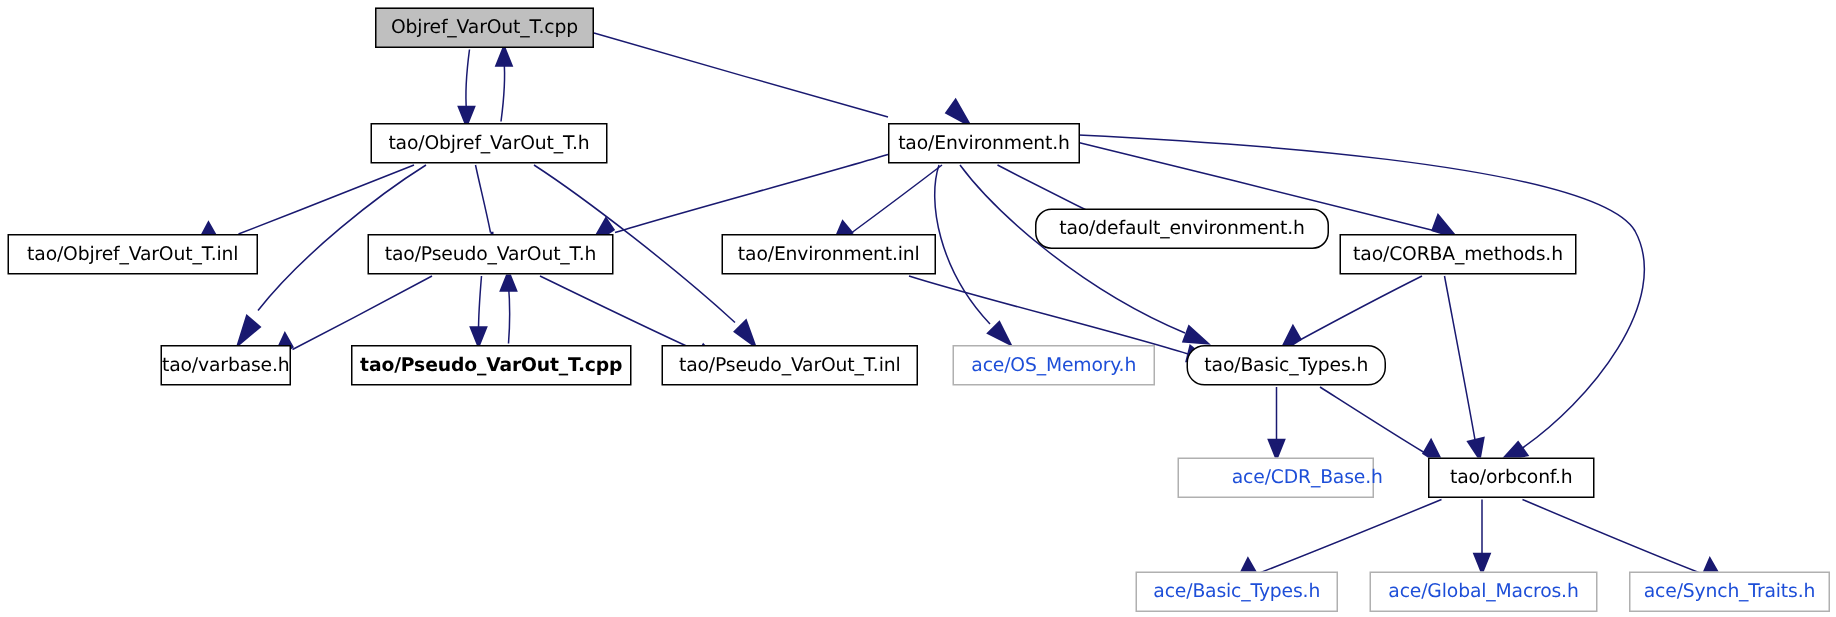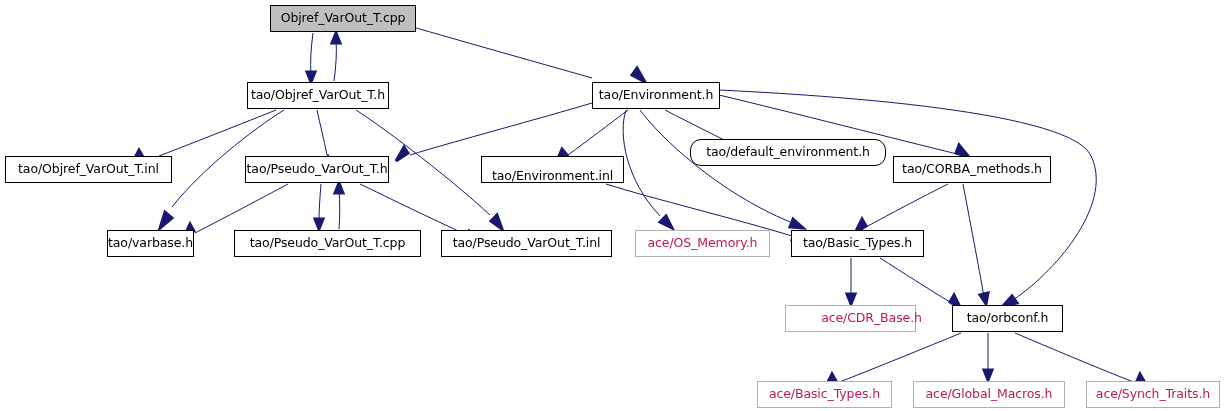--- a/index.html
+++ b/index.html
@@ -37,25 +37,24 @@
     font-size: 12.5px;
     line-height: 1;
     color: #000000;
     white-space: nowrap;
     letter-spacing: -0.1px;
     z-index: 2;
   }
   .node.root {
     background: #bfbfbf;
     border: 1px solid #000000;
-    margin-left: 20px;
   }
   .node.ace {
     border: 1px solid #b0b0b0;
-    color: #be185d;
+    color: #1d4ed8;
   }
   .node-label {
     pointer-events: none;
     padding: 0 6px;
   }
 </style>
 </head>
 <body>
 
 <div id="graph-canvas">
@@ -162,54 +161,54 @@
       </g>
       <g>
         <path d="M 1015,333 C 1048,347 1100,369 1136,383" fill="none" stroke="#191970" stroke-width="1"></path>
         <polygon points="1148,388 1137,381 1140,374" fill="#191970" stroke="#191970" stroke-width="3" stroke-linejoin="miter"></polygon>
       </g>
     </svg>
   <div id="node-layer">
       <div class="node root" style="left: 250px; top: 5px; width: 146px;">
         <span class="node-label">Objref_VarOut_T.cpp</span>
       </div>
-      <div class="node" style="left: 247px; top: 82px; width: 142px;">
+      <div class="node" style="left: 247px; top: 82px; width: 158px;">
         <span class="node-label">tao/Objref_VarOut_T.h</span>
       </div>
       <div class="node" style="left: 592px; top: 82px; width: 128px;">
         <span class="node-label">tao/Environment.h</span>
       </div>
       <div class="node" style="left: 5px; top: 156px; width: 167px; justify-content: center;">
         <span class="node-label">tao/Objref_VarOut_T.inl</span>
       </div>
-      <div class="node" style="left: 245px; top: 156px; width: 144px;">
+      <div class="node" style="left: 245px; top: 156px; width: 164px;">
         <span class="node-label">tao/Pseudo_VarOut_T.h</span>
       </div>
-      <div class="node" style="left: 481px; top: 156px; width: 143px; align-items: flex-end;">
+      <div class="node" style="left: 481px; top: 156px; width: 143px;">
         <span class="node-label">tao/Environment.inl</span>
       </div>
       <div class="node" style="left: 690px; top: 139px; width: 196px; border-radius: 11px;">
         <span class="node-label">tao/default_environment.h</span>
       </div>
       <div class="node" style="left: 893px; top: 156px; width: 158px;">
         <span class="node-label">tao/CORBA_methods.h</span>
       </div>
       <div class="node" style="left: 107px; top: 230px; width: 87px;">
         <span class="node-label">tao/varbase.h</span>
       </div>
-      <div class="node" style="left: 234px; top: 230px; width: 187px;">
+      <div class="node" style="left: 234px; top: 230px; width: 187px; font-weight: bold;">
         <span class="node-label">tao/Pseudo_VarOut_T.cpp</span>
       </div>
       <div class="node" style="left: 441px; top: 230px; width: 171px;">
         <span class="node-label">tao/Pseudo_VarOut_T.inl</span>
       </div>
       <div class="node ace" style="left: 635px; top: 230px; width: 135px;">
         <span class="node-label">ace/OS_Memory.h</span>
       </div>
-      <div class="node" style="left: 791px; top: 230px; width: 133px;">
+      <div class="node" style="left: 791px; top: 230px; width: 133px; border-radius: 12px;">
         <span class="node-label">tao/Basic_Types.h</span>
       </div>
       <div class="node ace" style="left: 785px; top: 305px; width: 131px; padding-left: 42px;">
         <span class="node-label">ace/CDR_Base.h</span>
       </div>
       <div class="node" style="left: 932px; top: 305px; width: 111px; margin-left: 20px;">
         <span class="node-label">tao/orbconf.h</span>
       </div>
       <div class="node ace" style="left: 757px; top: 381px; width: 135px;">
         <span class="node-label">ace/Basic_Types.h</span>

